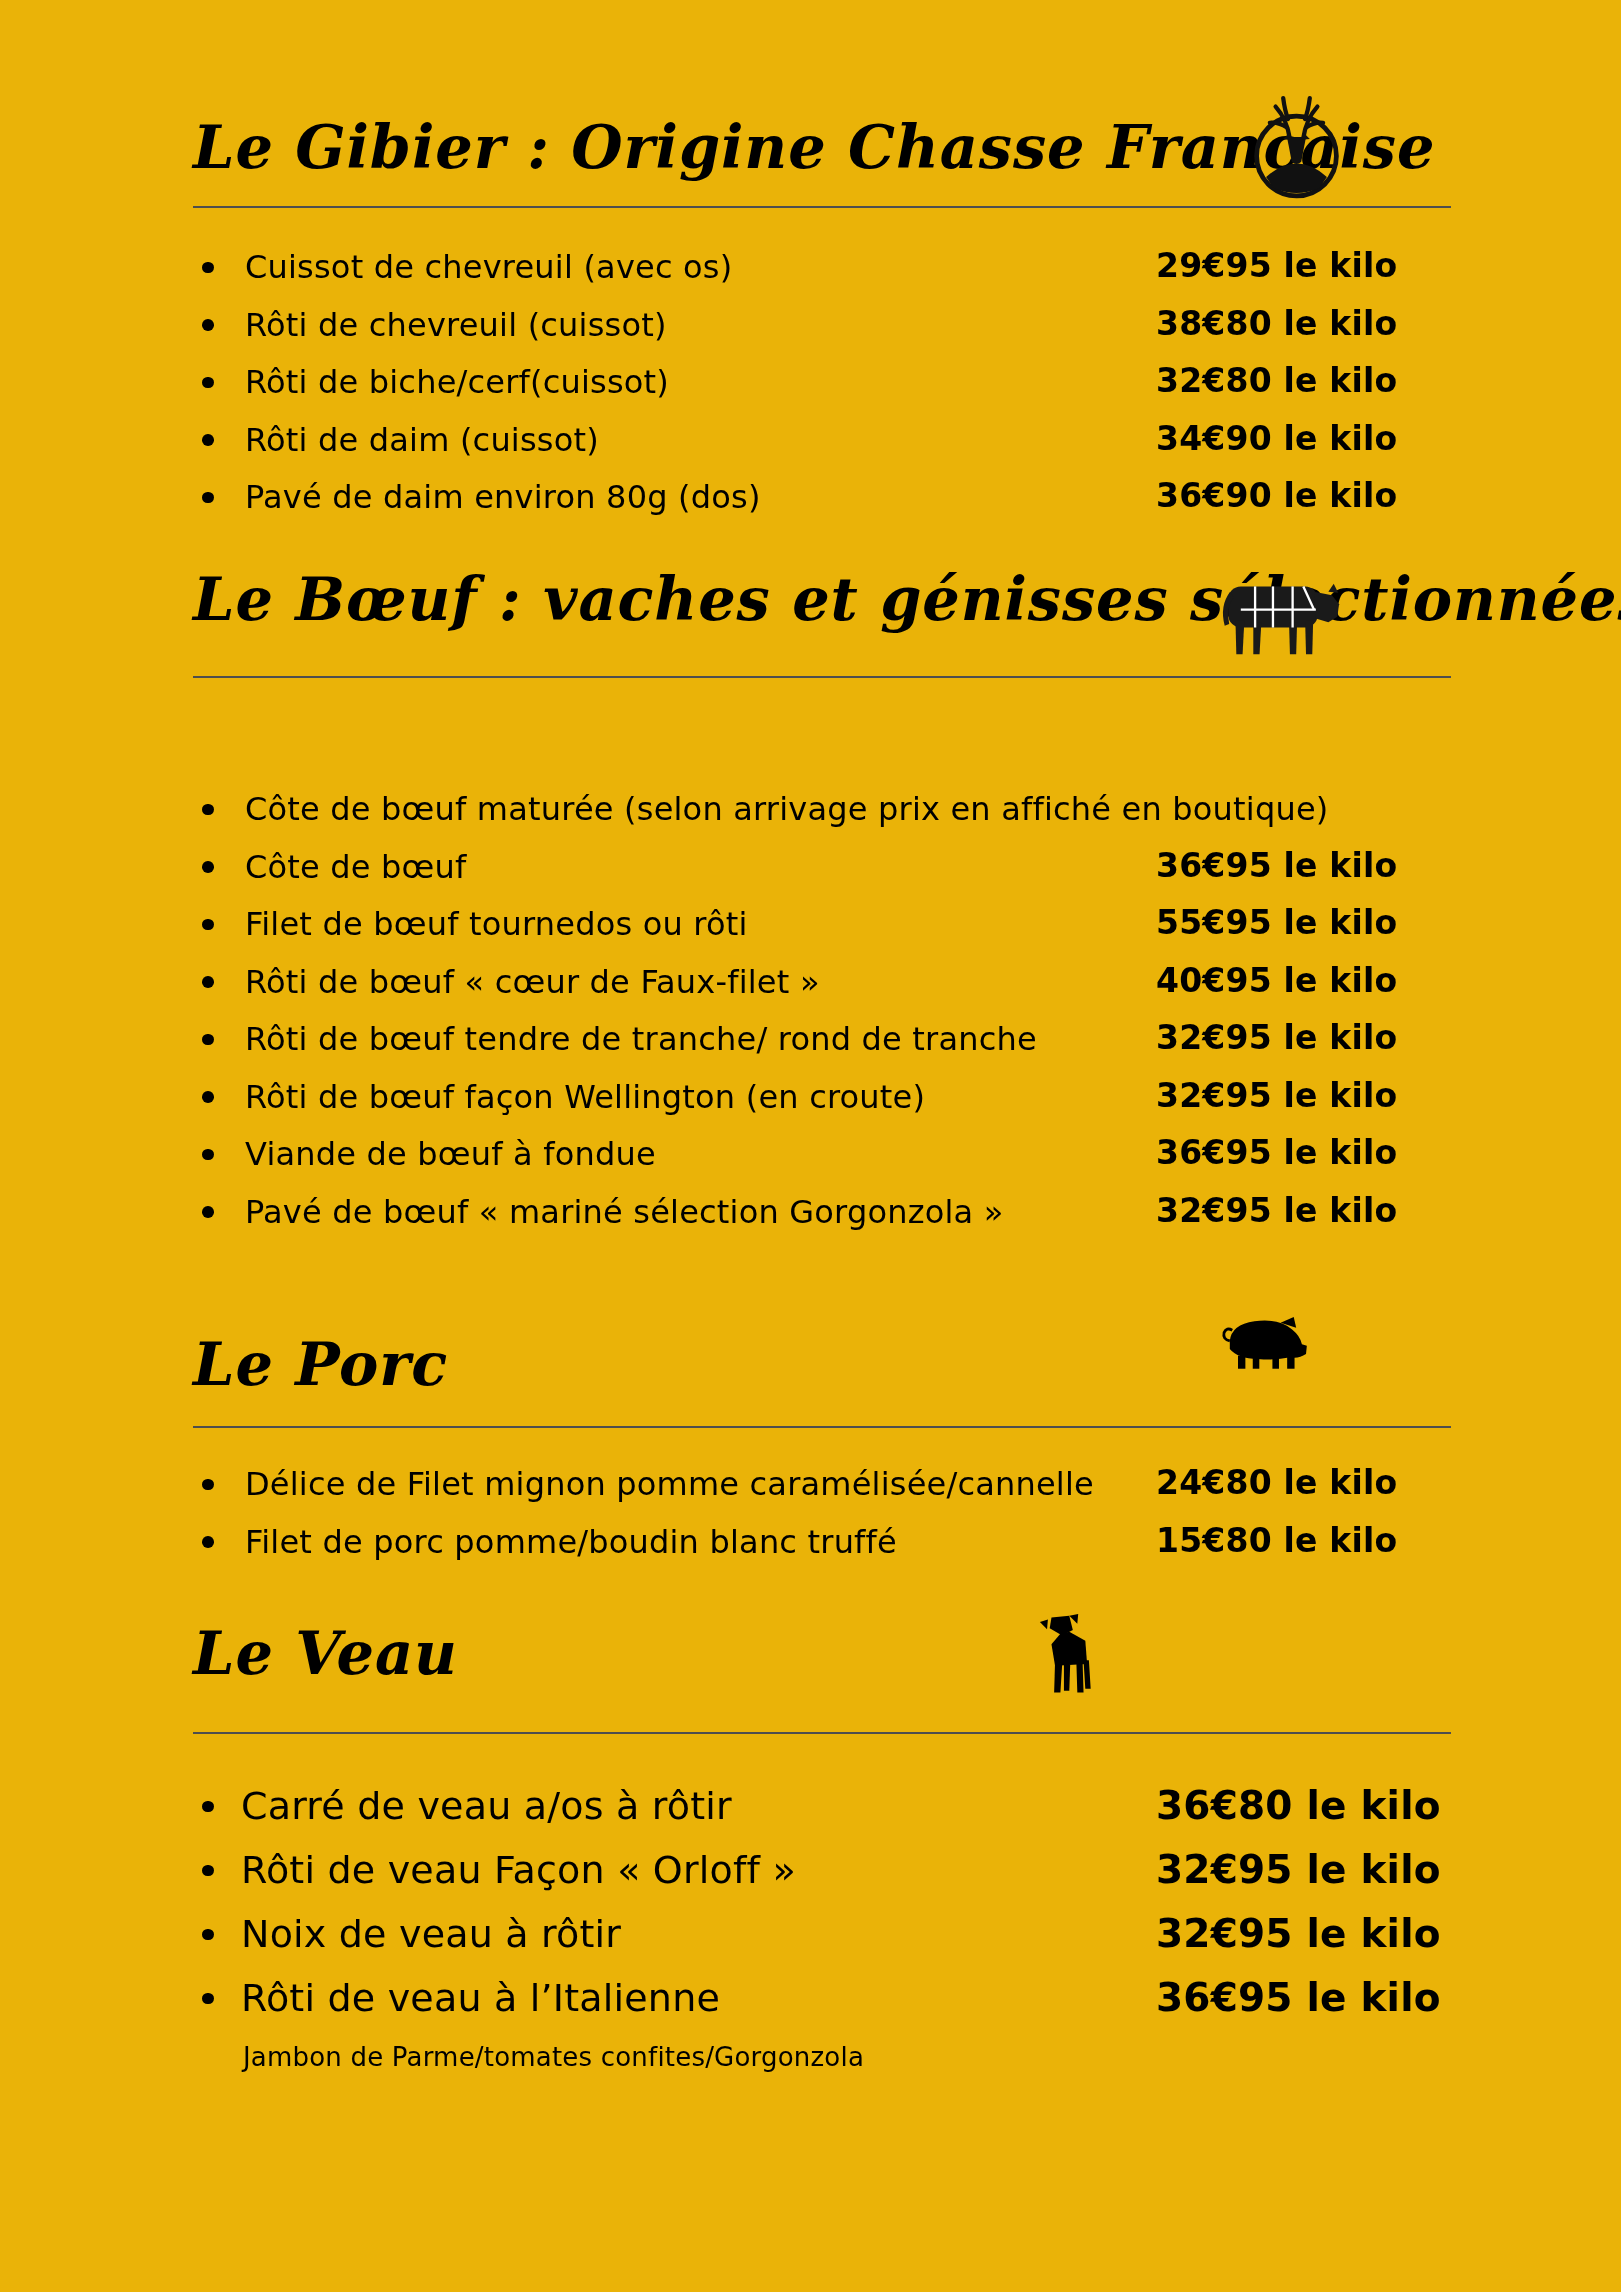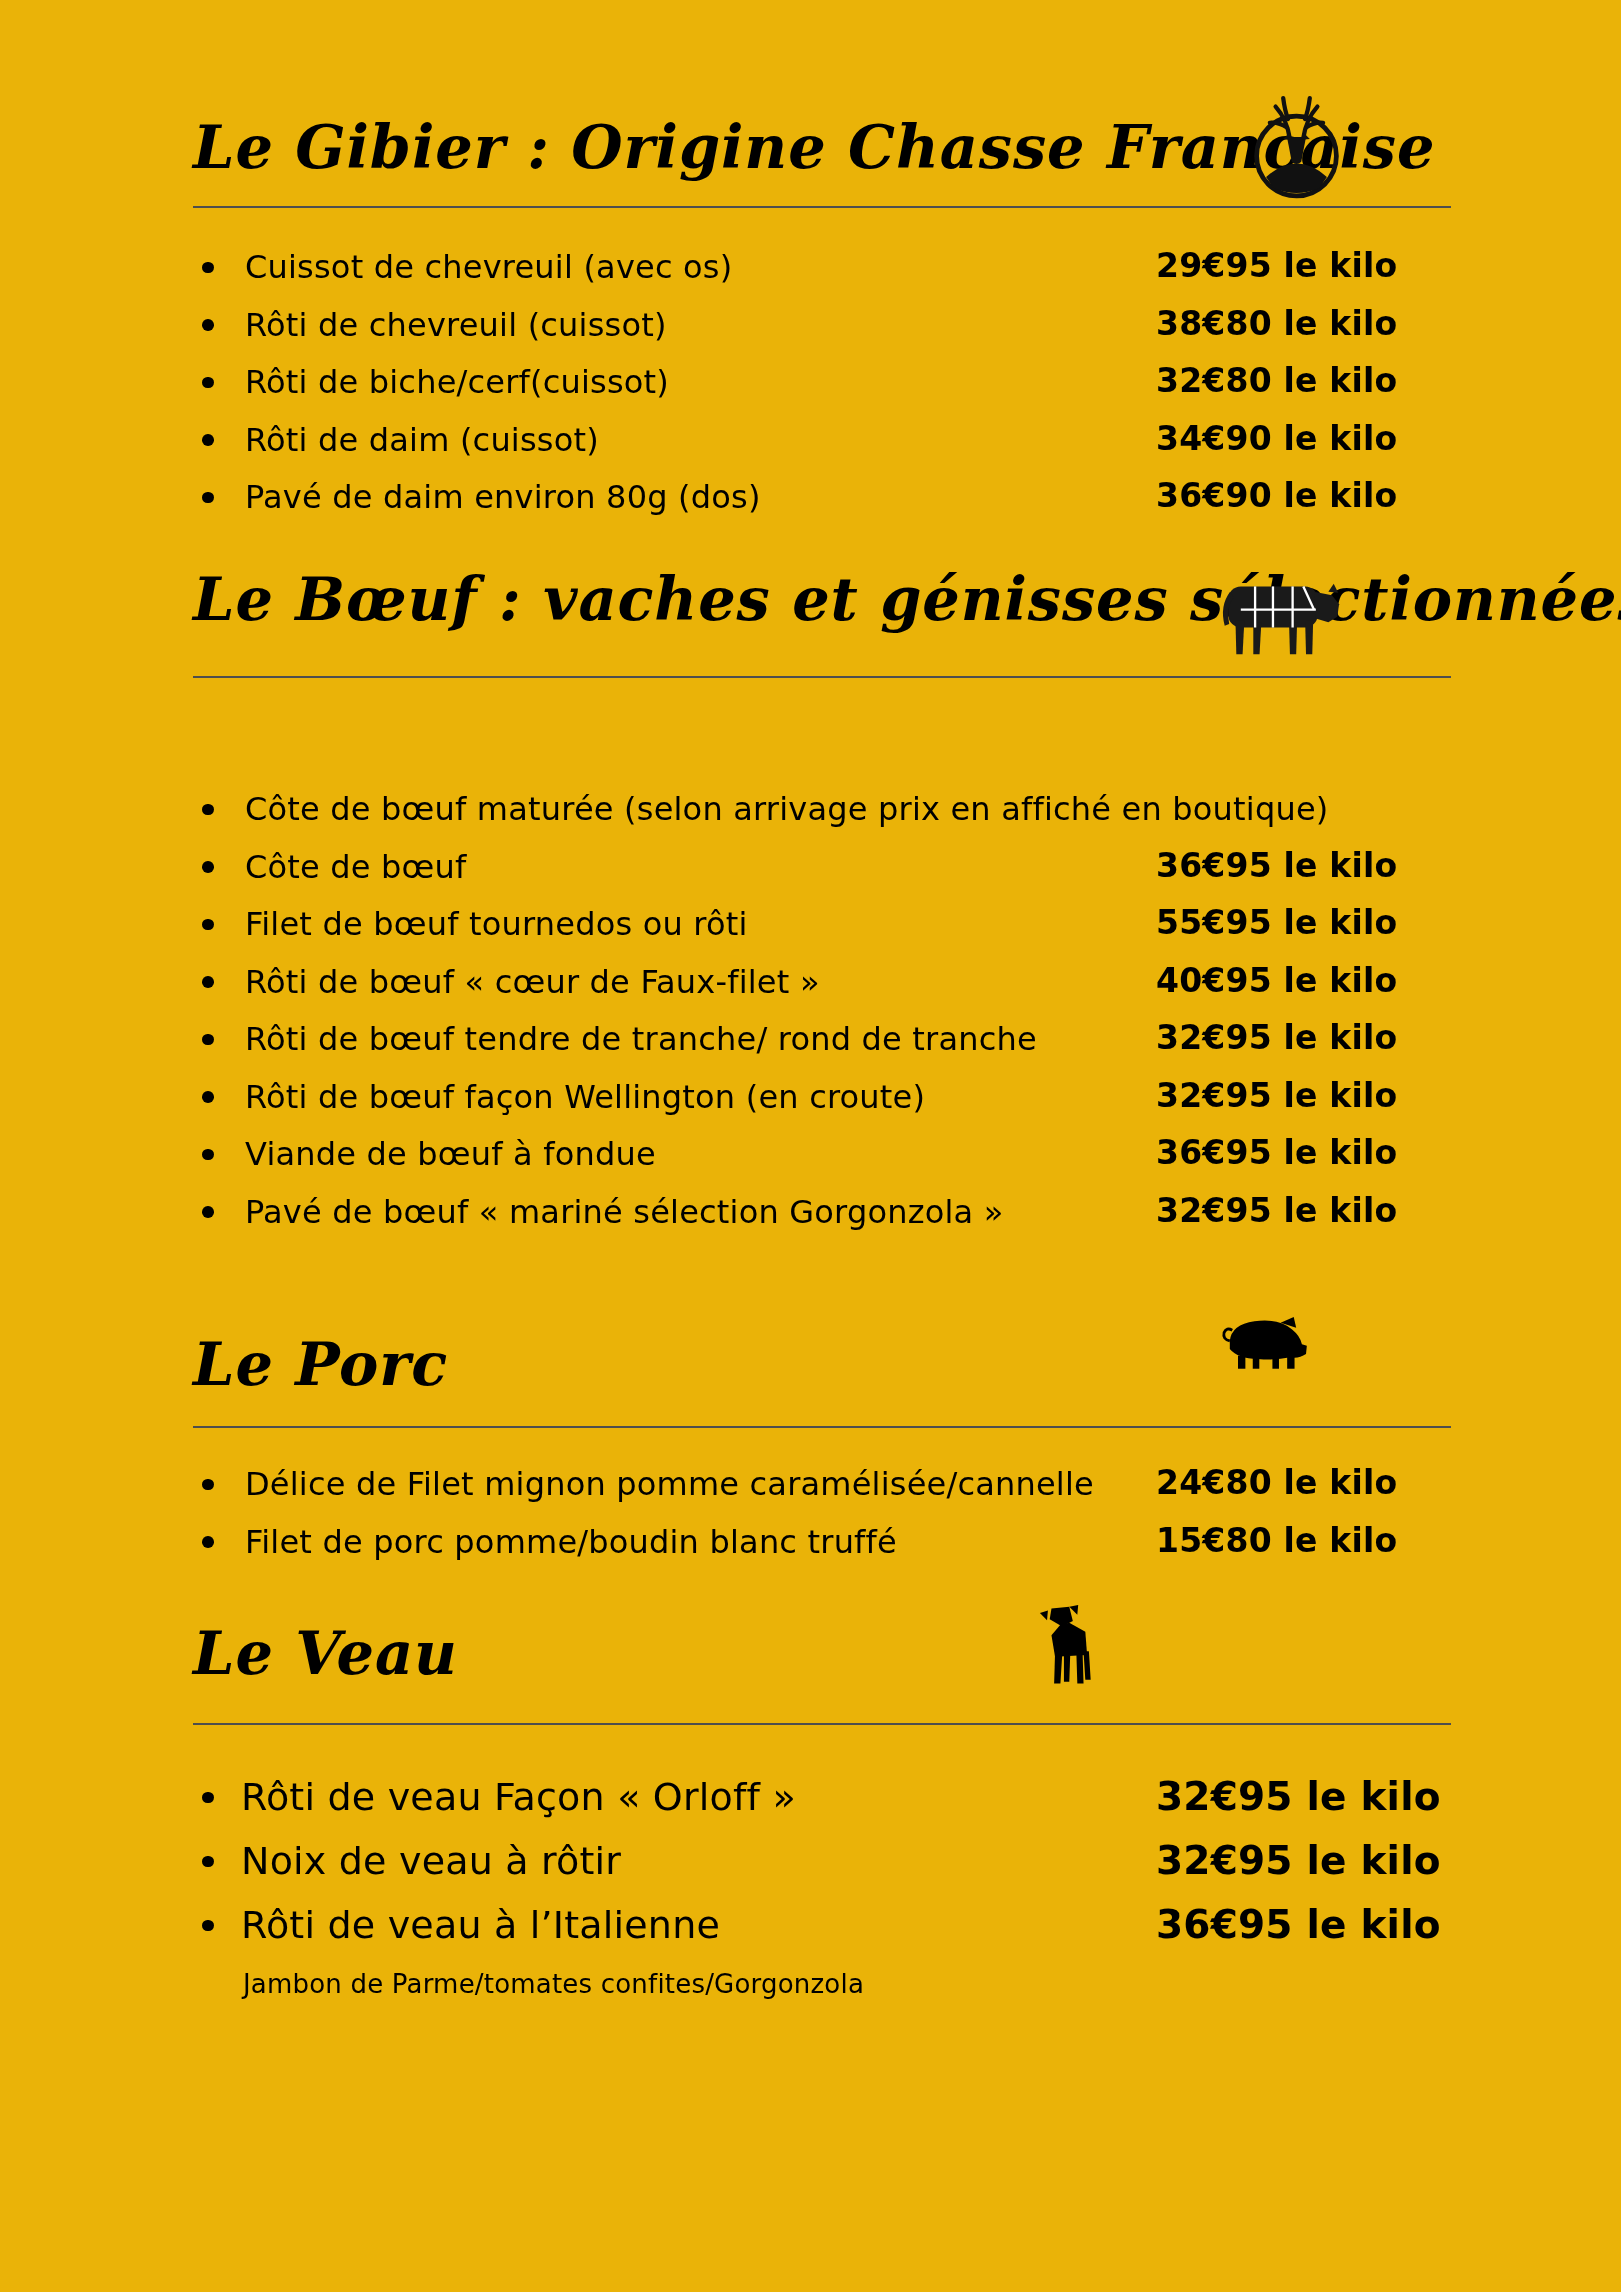--- a/index.html
+++ b/index.html
@@ -75,21 +75,21 @@
   }
   
   .sec-gibier .items { margin-top: 41px; }
   .sec-boeuf        { margin-top: 27px; }
   .sec-boeuf .section-header { padding-bottom: 18px; }
   .sec-boeuf .items { margin-top: 113px; }
   .sec-porc         { margin-top: 77px; }
   .sec-porc .section-header  { padding-bottom: 3.6px; }
   .sec-porc .items  { margin-top: 38px; }
   .sec-veau         { margin-top: 36px; }
-  .sec-veau .section-header  { padding-bottom: 11px; }
+  .sec-veau .section-header  { padding-bottom: 20px; }
   .sec-veau .items  { margin-top: 52px; }
   .sec-veau .item   { font-size: 38px; line-height: 41px; margin-bottom: 23px; padding-left: 48px; }
   .sec-veau .bullet { top: 15px; }
   .sec-veau .price  { font-size: 39px; }
   .sub-note {
     margin: 1.8px 0 0 50px;
     font-size: 26px;
     letter-spacing: 0.2px;
   }
 </style>
@@ -262,20 +262,25 @@
             <path d="M28,56 L35,57 L34,86 L28,86 Z"></path>
             <path d="M42,56 L49,56 L50,88 L43,88 Z"></path>
             <path d="M50,52 L56,52 L58,84 L52,84 Z"></path>
           </g>
         </svg>
       </span>
     </div>
     <ul class="items">
       <li class="item">
         <span class="bullet"></span>
+        <span class="name">Carré de veau a/os à rôtir</span>
+        <span class="price">36€80 le kilo</span>
+      </li>
+      <li class="item">
+        <span class="bullet"></span>
         <span class="name">Rôti de veau  Façon « Orloff »</span>
         <span class="price">32€95 le kilo</span>
       </li>
       <li class="item">
         <span class="bullet"></span>
         <span class="name">Noix de veau   à rôtir</span>
         <span class="price">32€95 le kilo</span>
       </li>
       <li class="item">
         <span class="bullet"></span>

